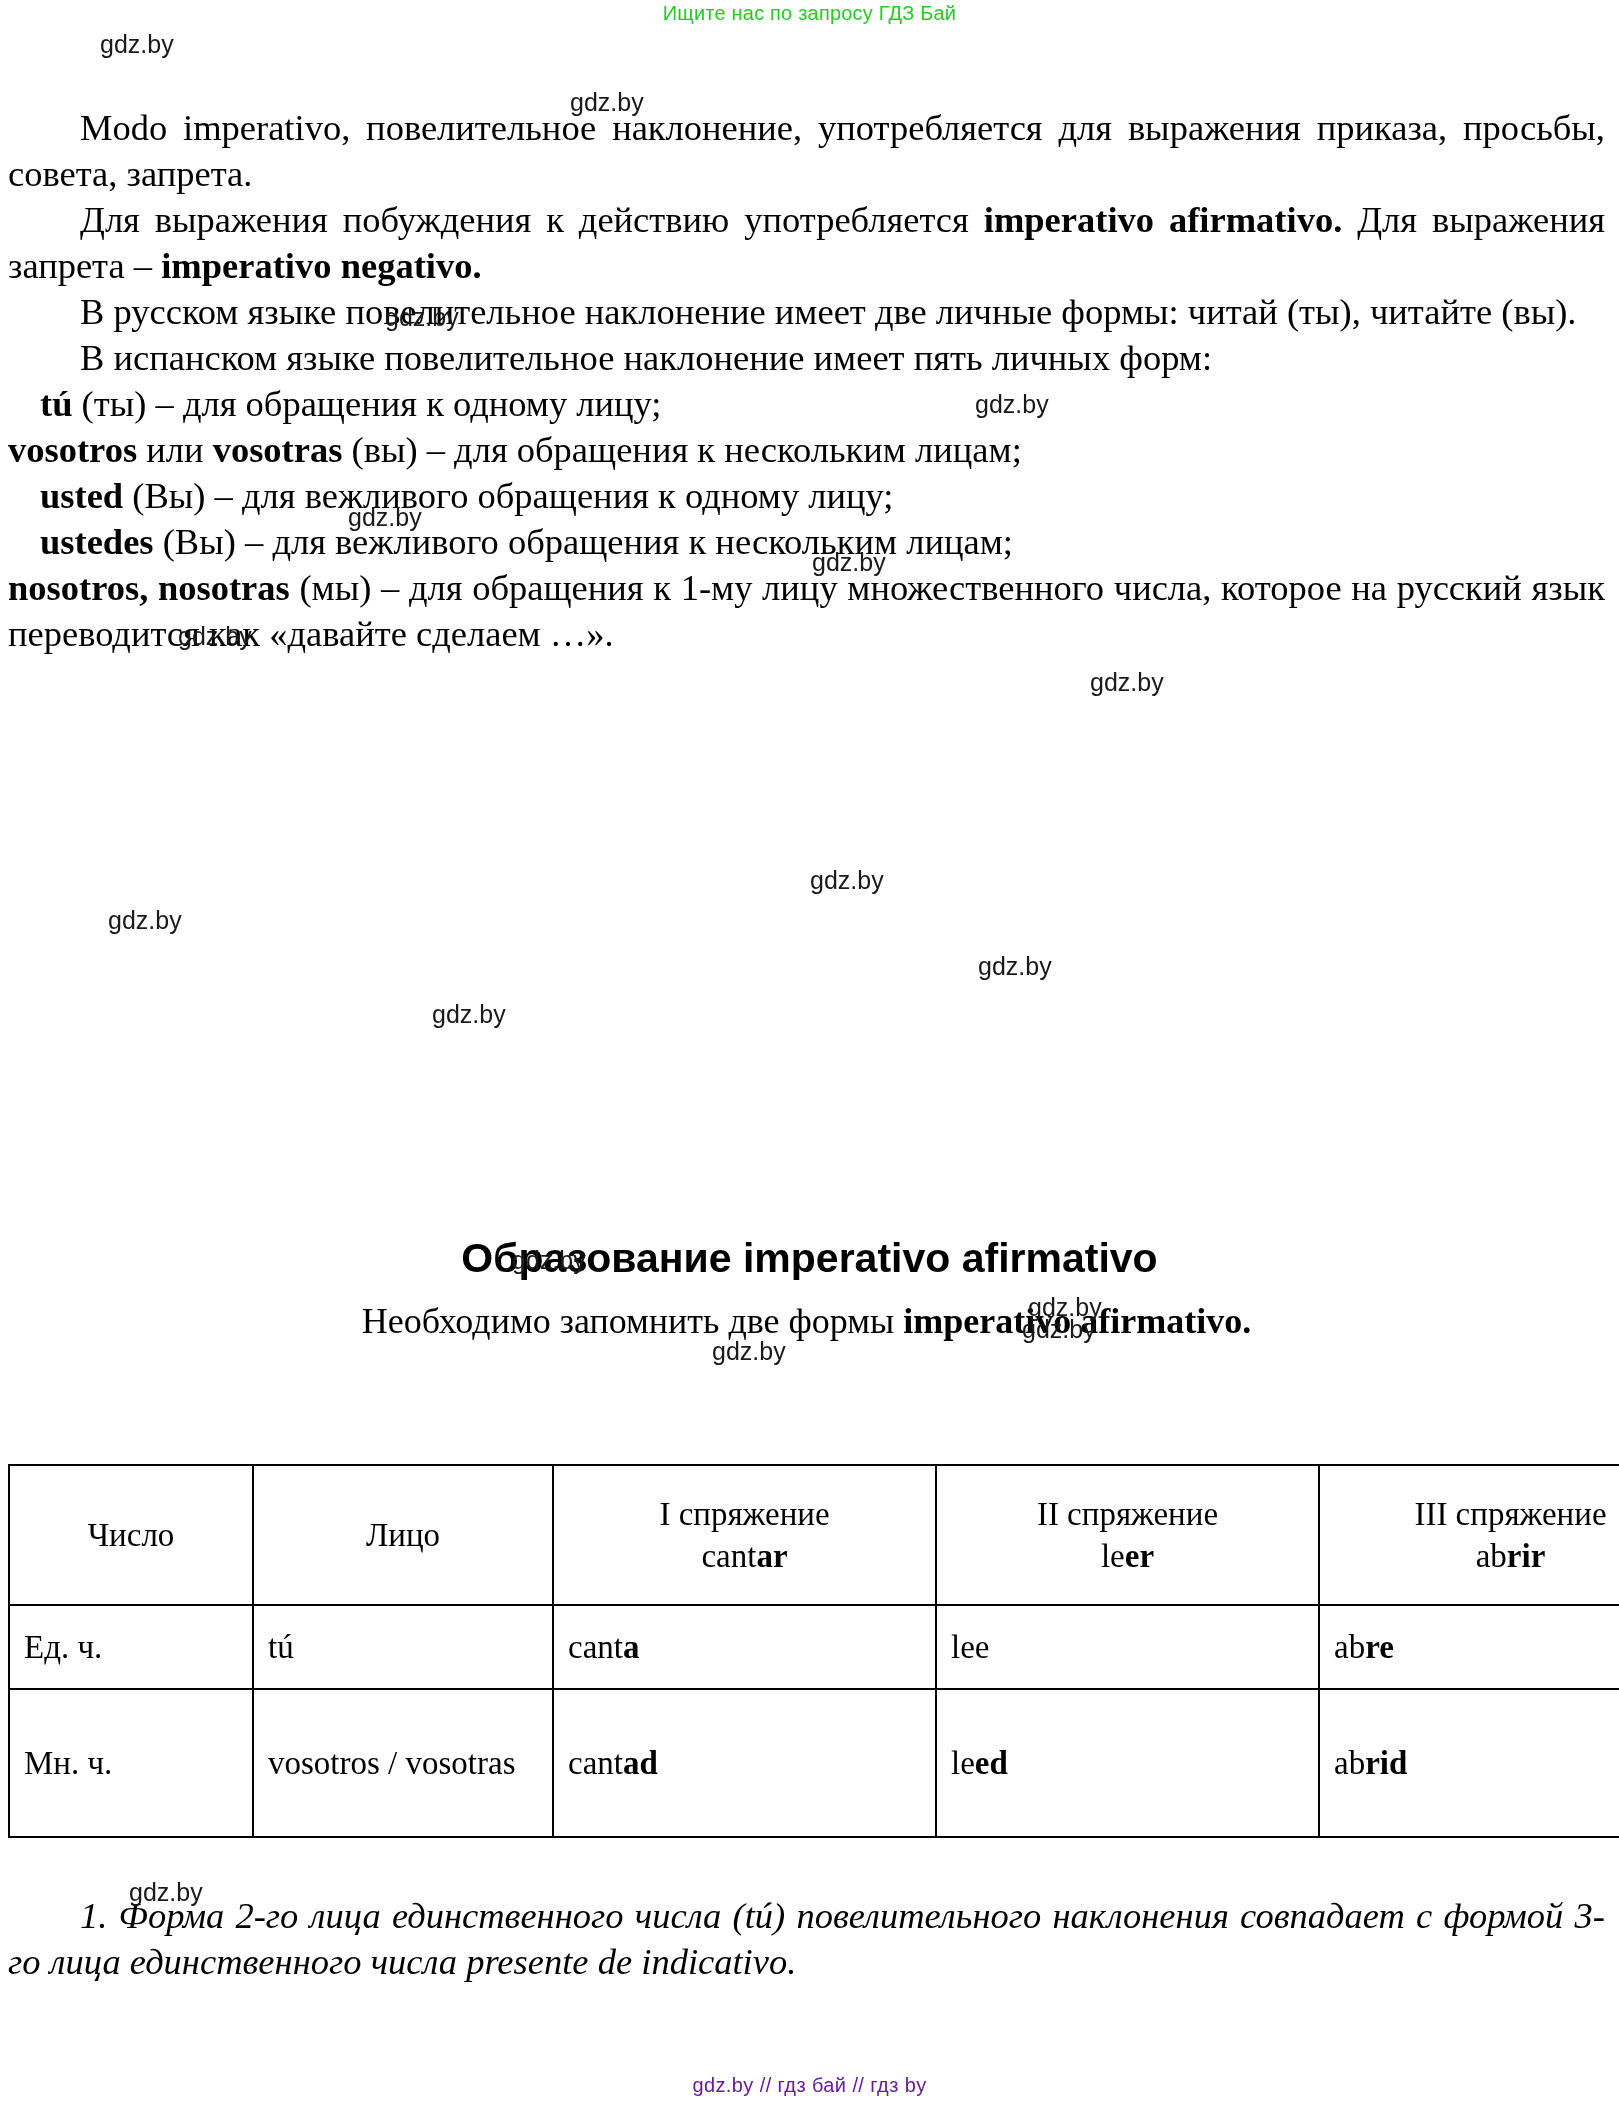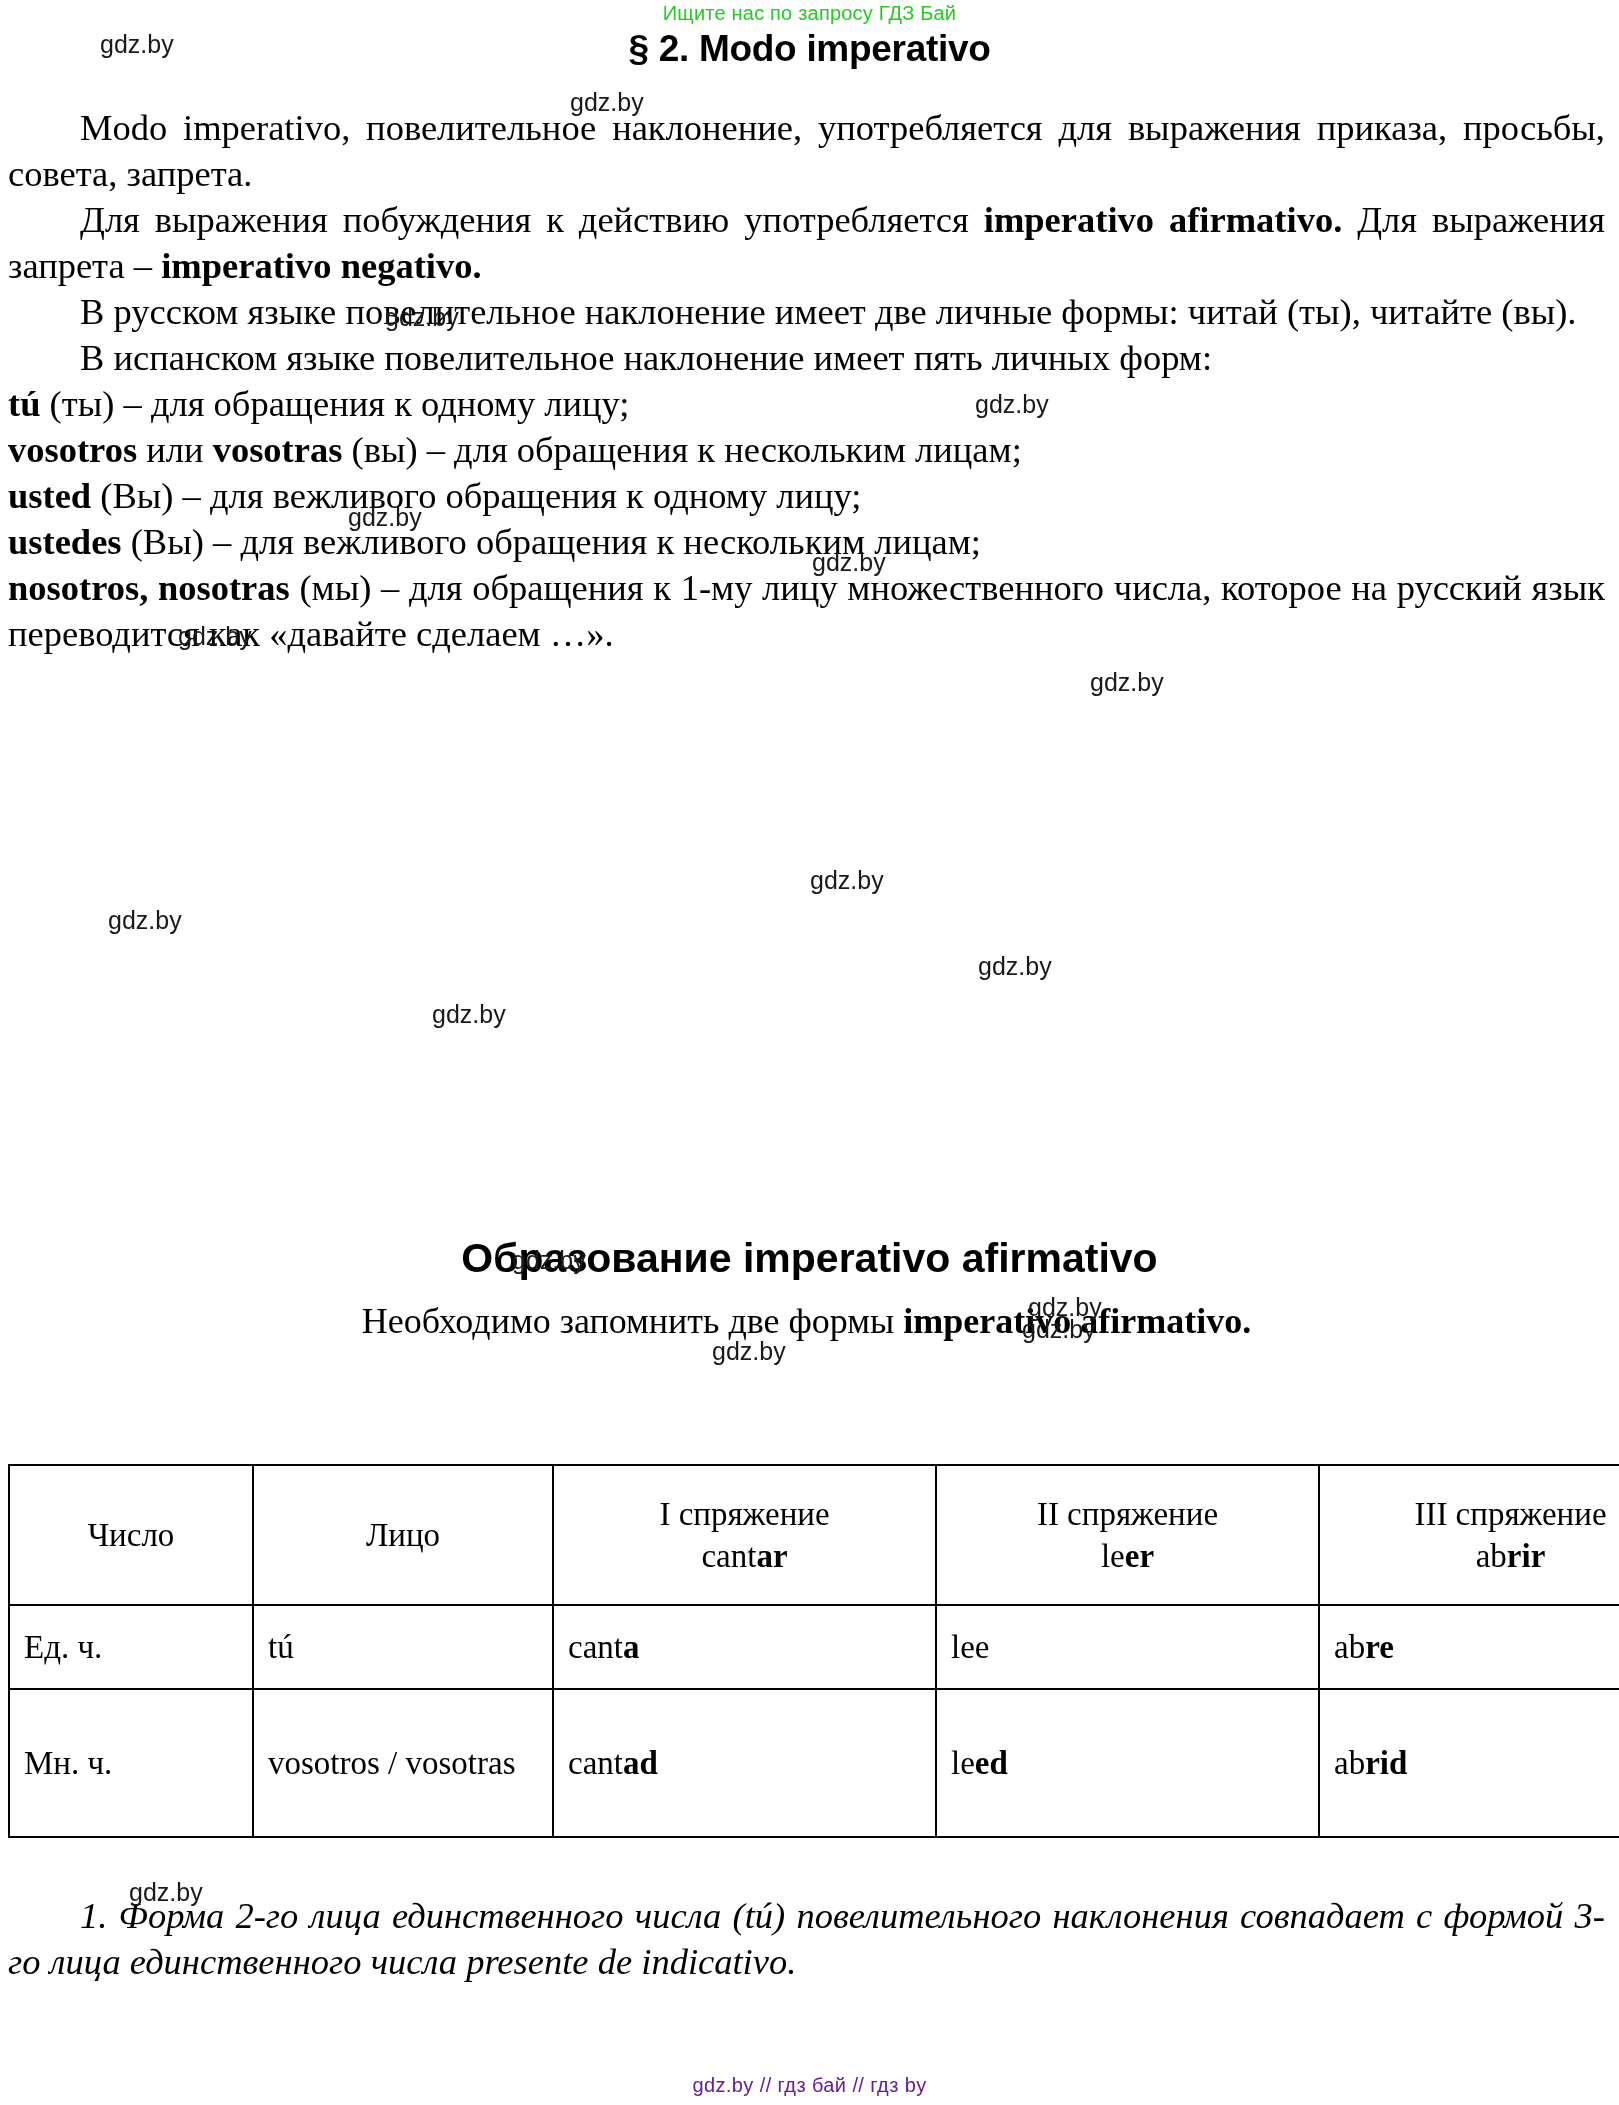--- a/index.html
+++ b/index.html
@@ -61,21 +61,21 @@
   .para-indent {
     text-indent: 72px;
   }
   .b { font-weight: bold; }
 
   
   .form-line {
     text-align: justify;
     text-justify: inter-word;
   }
-  .form-line.nojust { text-align: left; }
+  .form-line.nojust { text-align: left; margin-left: 32px; }
 
   
   .subheading {
     position: absolute;
     top: 1235px;
     left: 0;
     width: 100%;
     text-align: center;
     font-family: "Liberation Sans", "DejaVu Sans", sans-serif;
     font-size: 41px;
@@ -157,21 +157,20 @@
     pointer-events: none;
   }
 </style>
 </head>
 <body>
 
 <div class="page">
 
   <div class="promo-banner" style="color: rgb(34, 204, 34);">Ищите нас по запросу ГДЗ Бай</div>
 
-  <div class="section-title">§ 2. Modo imperativo</div>
 
   <div class="body-block">
 
     <p class="para-indent">
       <span>Modo imperativo, повелительное наклонение, употреб­ляется для выражения приказа, просьбы, совета, запрета.</span>
     </p>
 
     <p class="para-indent">
       <span>Для выражения побуждения к действию употребляется </span><span class="b">imperativo afirmativo.</span><span> Для выражения запрета – </span><span class="b">imperativo negativo.</span>
     </p>

